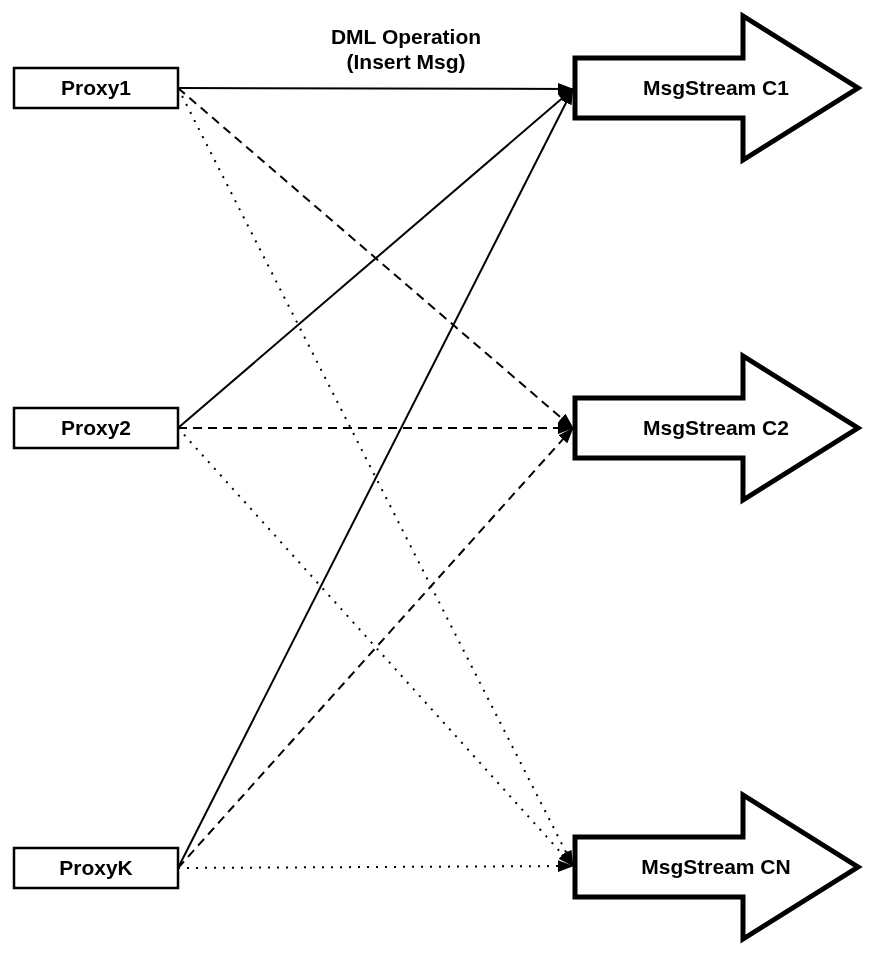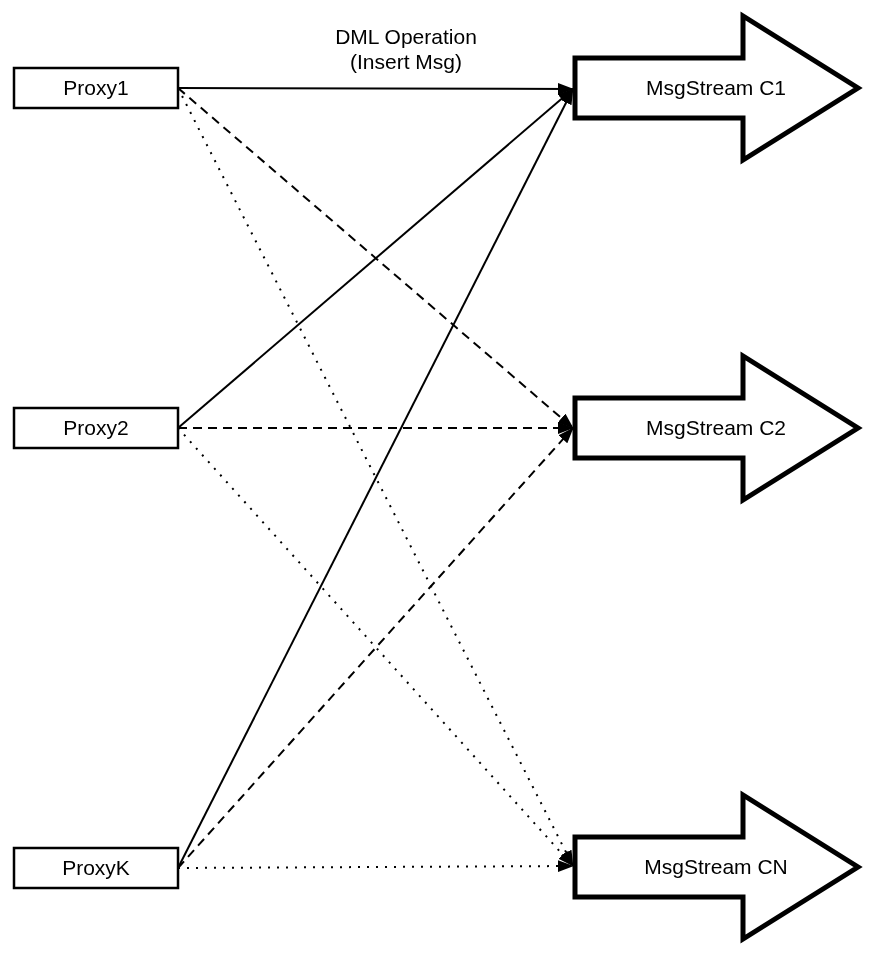--- a/index.html
+++ b/index.html
@@ -6,20 +6,21 @@
     margin: 0;
     padding: 0;
     background: #ffffff;
   }
   .stage {
     position: relative;
     width: 875px;
     height: 956px;
     background: #ffffff;
     overflow: hidden;
+    font-weight: bold;
   }
   svg {
     display: block;
   }
   .diagram-text {
     font-family: "Liberation Sans", sans-serif;
     font-size: 21px;
     fill: #000000;
   }
 </style>

